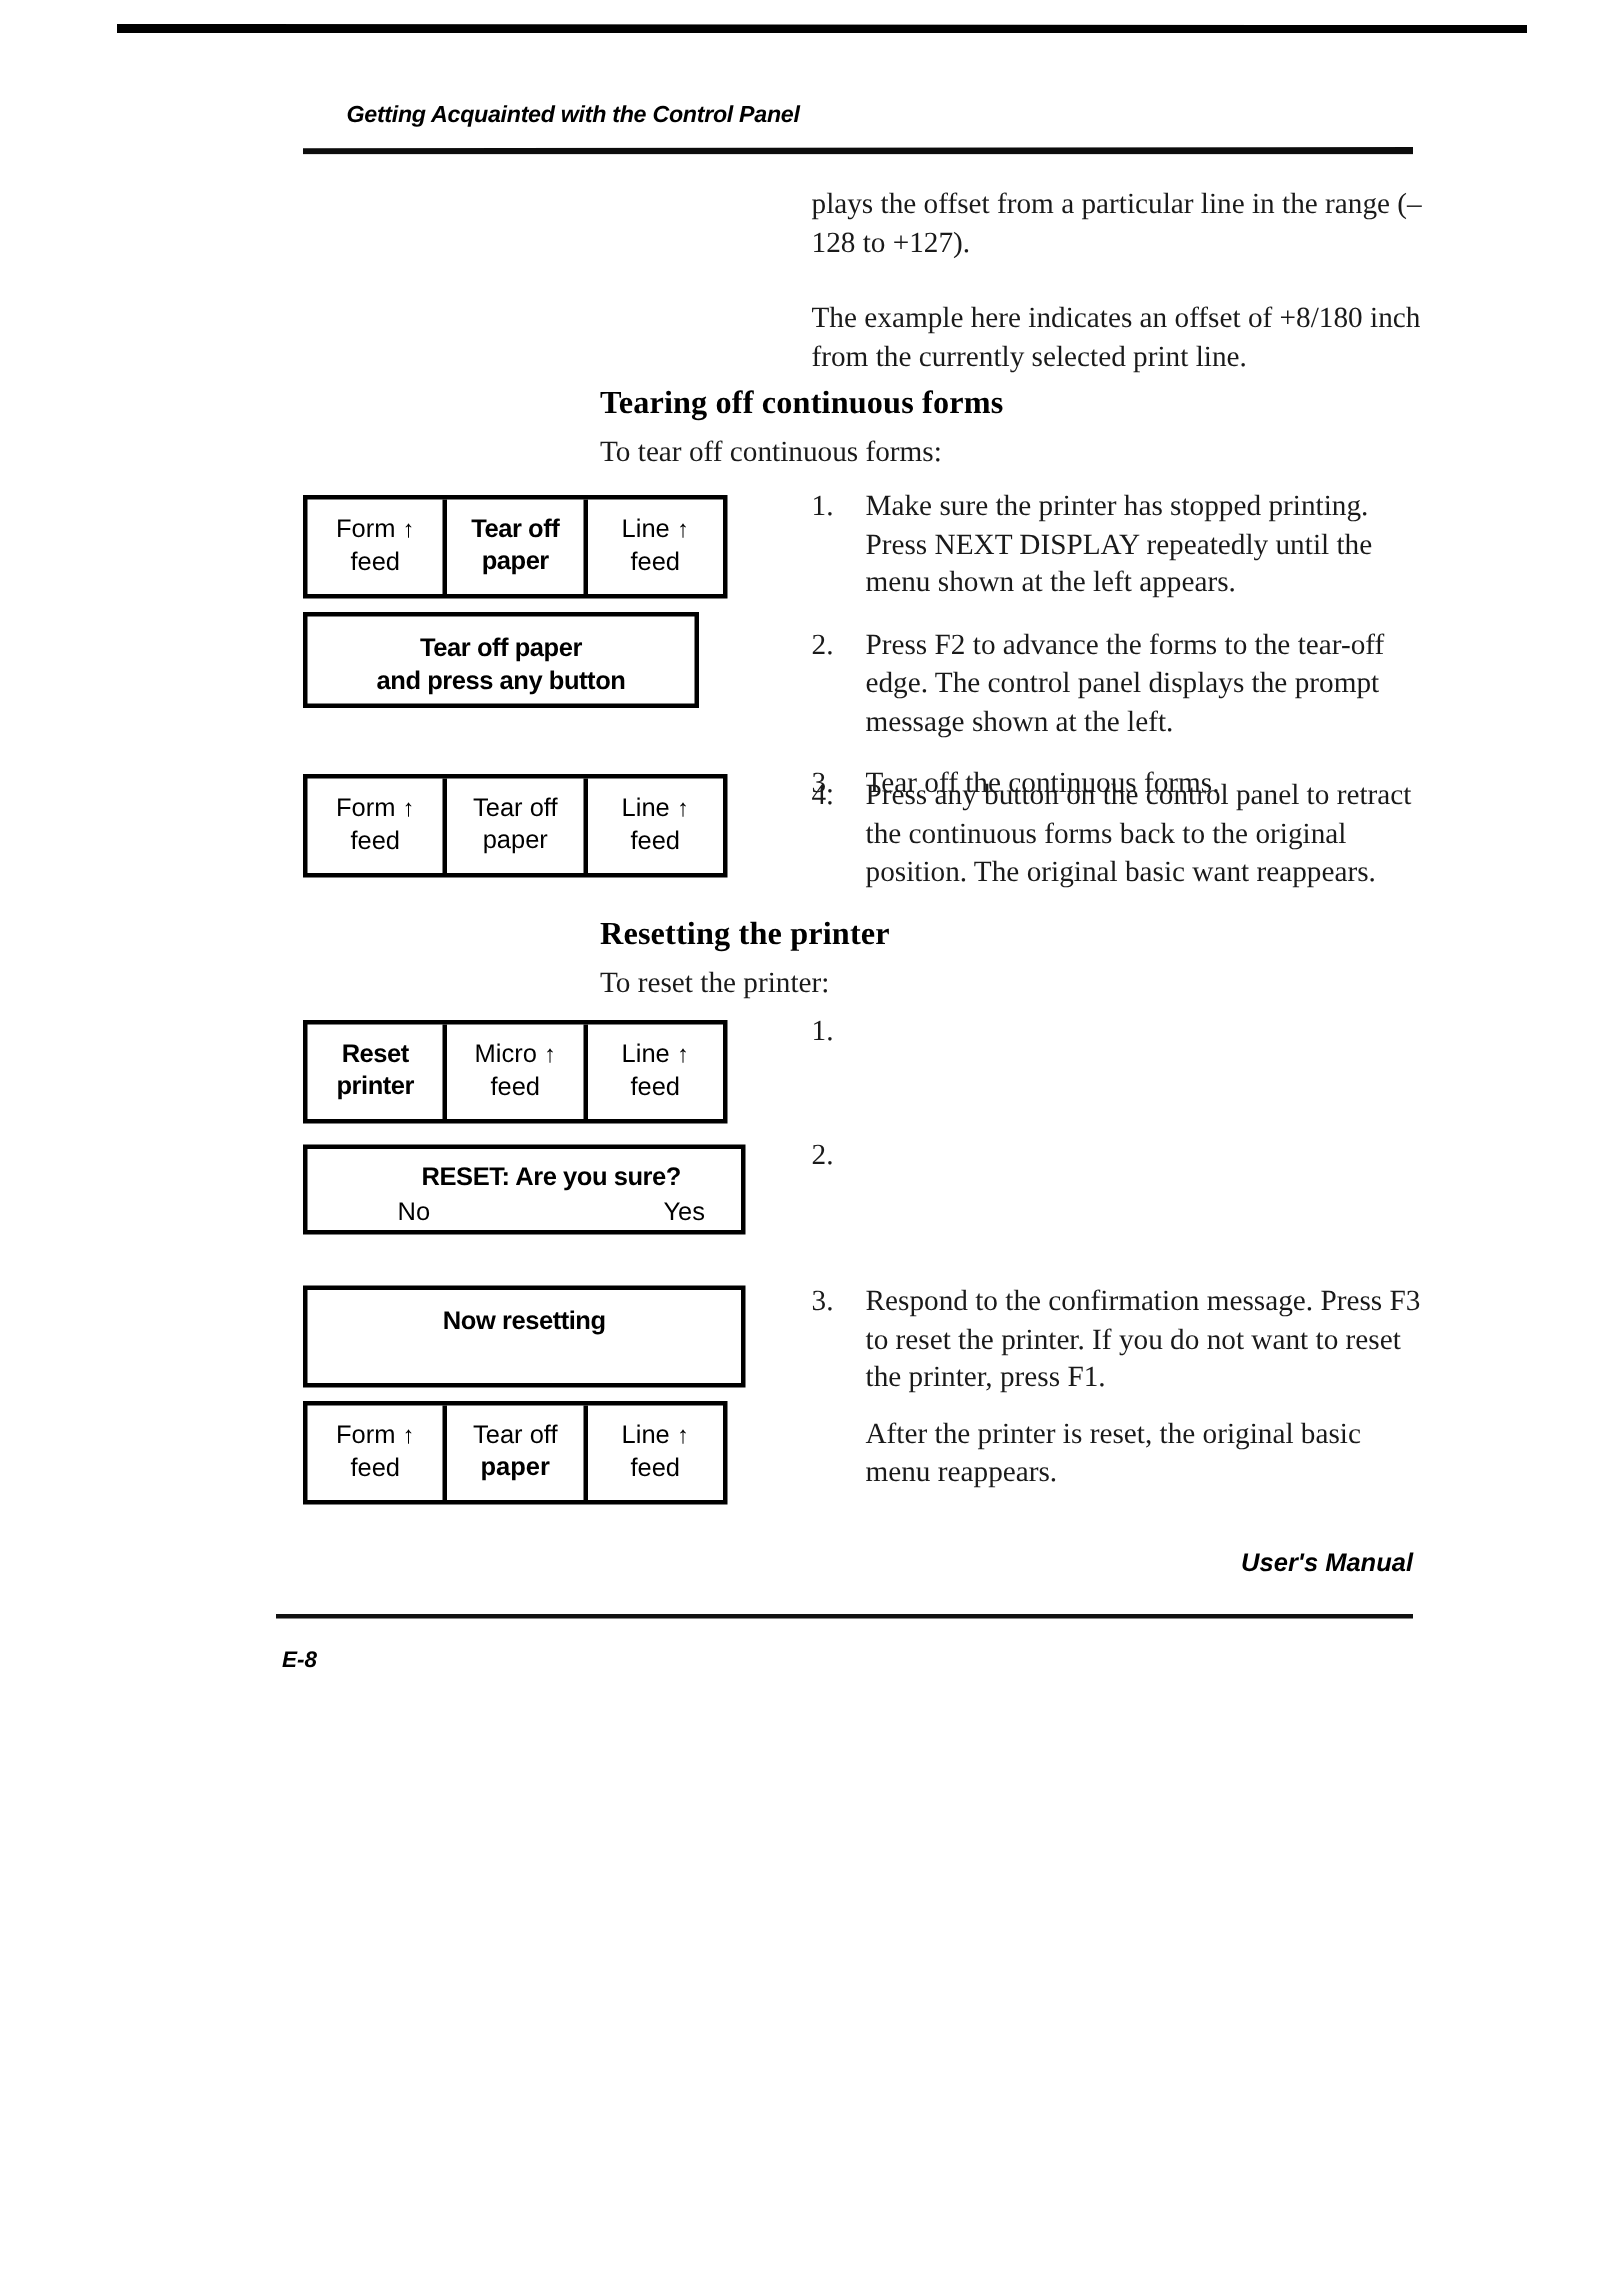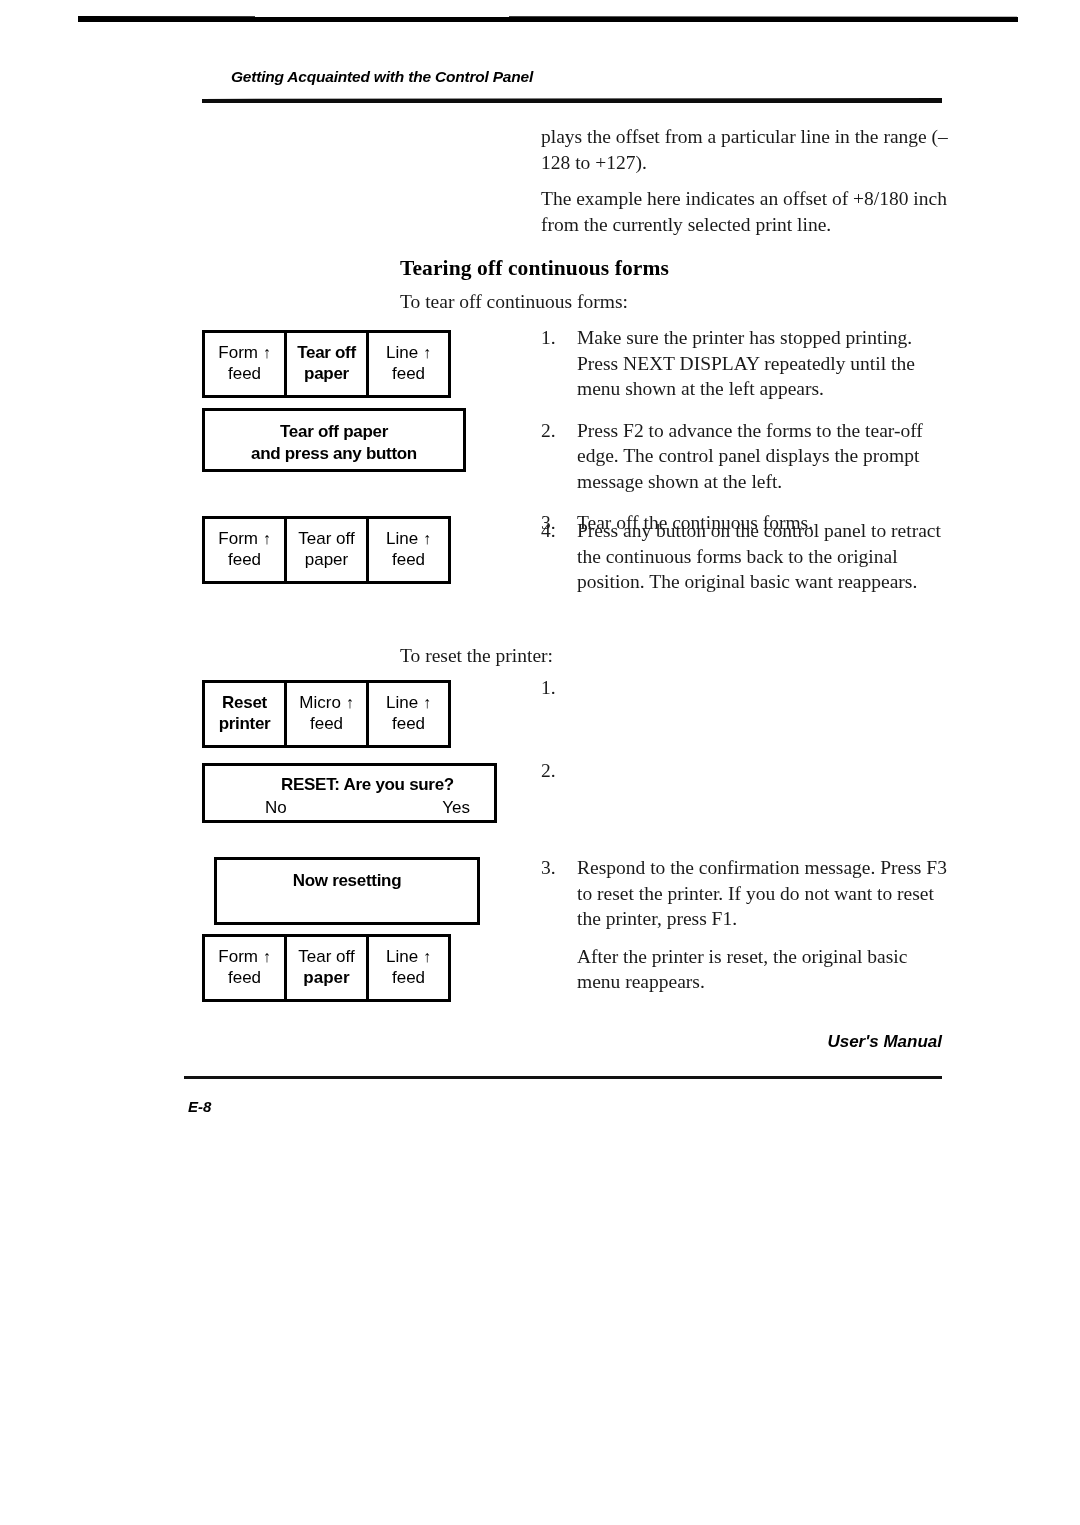--- a/index.html
+++ b/index.html
@@ -97,21 +97,21 @@
     top: 124px;
     width: 412px;
   }
   .para {
     font-size: 19.5px;
     line-height: 25.5px;
     margin: 0 0 14px 0;
     text-align: left;
     color: #1a1a1a;
   }
-  .para.tight { margin-bottom: 11px; }
+  .para.tight { margin-bottom: 25px; }
 
   .h-section {
     font-family: "Liberation Serif", "DejaVu Serif", serif;
     font-weight: bold;
     font-size: 21.5px;
     line-height: 26px;
     margin: 0;
     letter-spacing: 0.1px;
     color: #000;
   }
@@ -156,21 +156,21 @@
   .heading-abs {
     position: absolute;
     left: 400px;
     width: 560px;
   }
 
   
   .lcd {
     position: absolute;
     left: 202px;
-    width: 249px;
+    width: 283px;
     box-sizing: border-box;
     border: 3px solid #000;
     background: #fff;
     display: flex;
     flex-direction: row;
   }
   .lcd-cell {
     flex: 1 1 0;
     box-sizing: border-box;
     padding: 9px 2px 11px 2px;
@@ -233,22 +233,22 @@
     display: flex;
     justify-content: space-between;
     padding: 2px 24px 0 24px;
     font-size: 17px;
     line-height: 22px;
   }
 
   
   .lcd-busy {
     position: absolute;
-    left: 214px;
-    width: 266px;
+    left: 202px;
+    width: 295px;
     box-sizing: border-box;
     border: 3px solid #000;
     background: #fff;
     font-family: "Liberation Sans", "DejaVu Sans", sans-serif;
     color: #000;
   }
   .lcd-busy .bline {
     display: block;
     text-align: center;
     font-weight: bold;
@@ -335,20 +335,23 @@
     <div class="lcd-cell">
       <span class="l1">Tear off</span>
       <span class="l2">paper</span>
     </div>
     <div class="lcd-cell">
       <span class="l1"><span>Line</span> <span class="arrow">↑</span></span>
       <span class="l2">feed</span>
     </div>
   </div>
 
+  <div class="heading-abs" style="top:609px;">
+    <h2 class="h-section">Resetting the printer</h2>
+  </div>
   <div class="heading-abs" style="top:643px;">
     <p class="lead">To reset the printer:</p>
   </div>
 
   <div class="blk" style="left:541px; top:675px;">
     <ol class="numlist">
       <li class="numitem">
         <span class="num">1.</span>
       </li>
     </ol>

